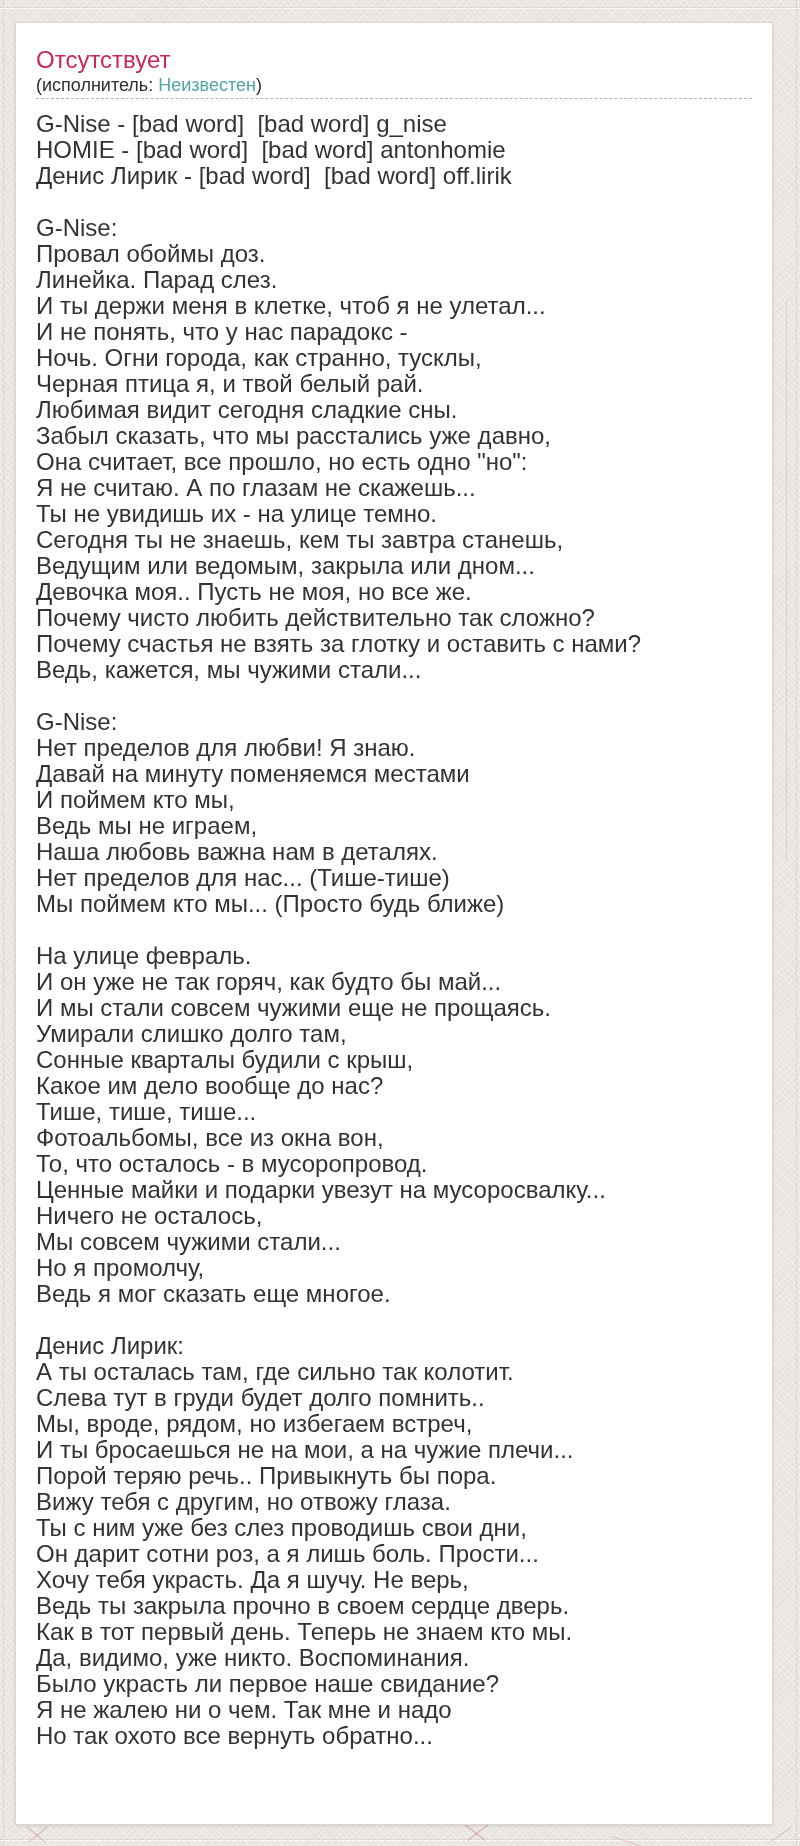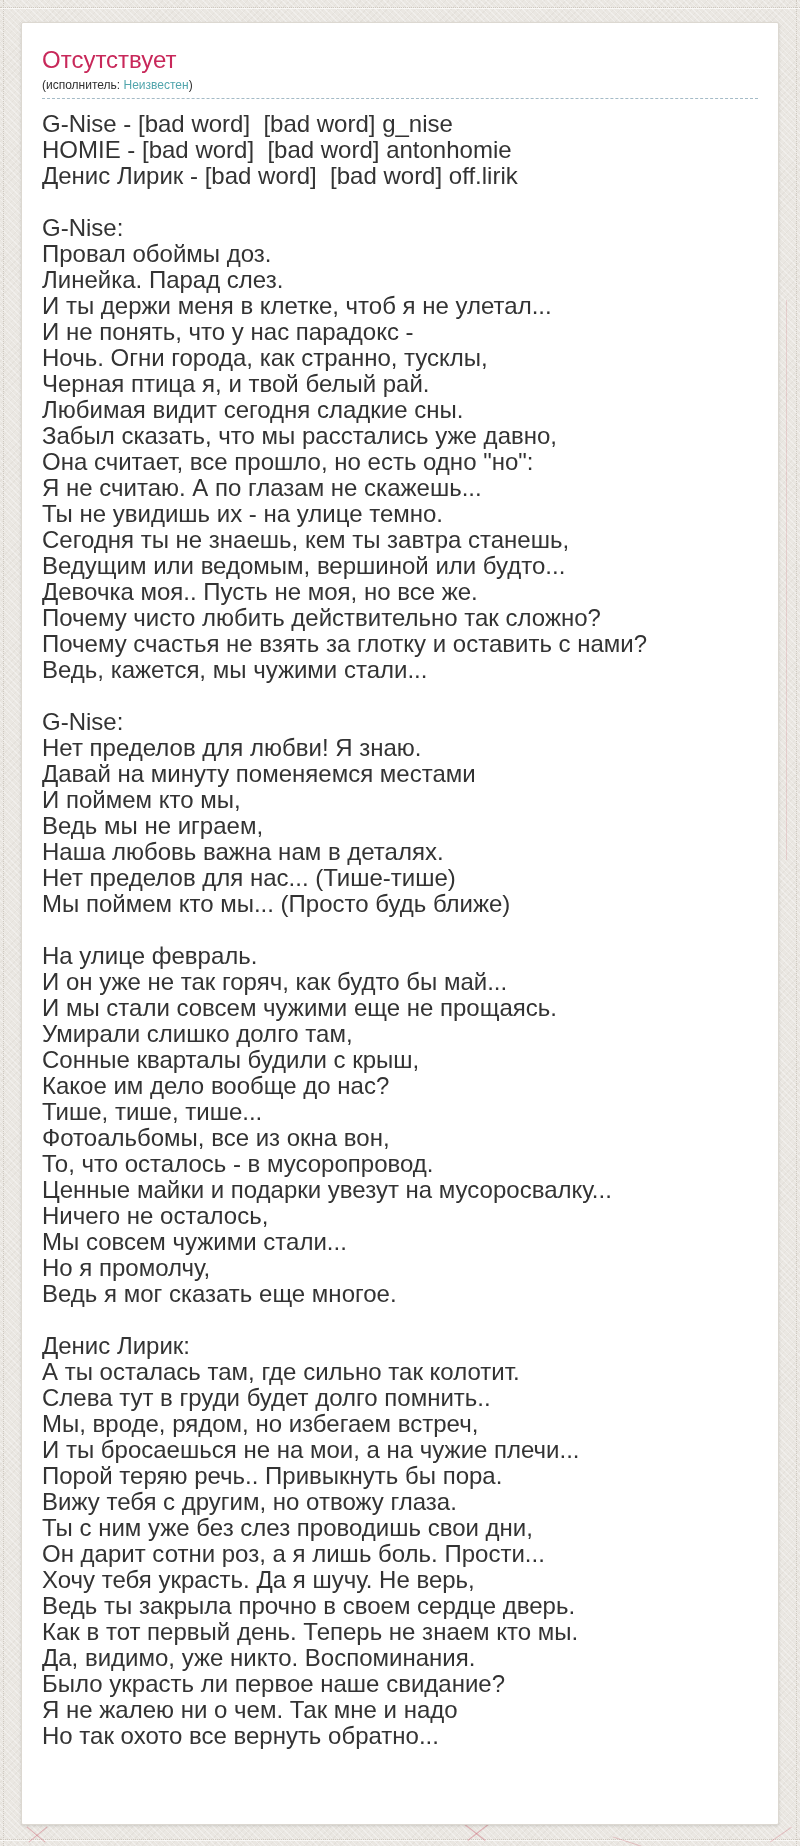--- a/index.html
+++ b/index.html
@@ -31,21 +31,21 @@
   .t1 { left: 786px; top: 300px; bottom: 0; height: 560px; background: rgba(205,104,118,0.22); }
   .t2 { left: 24px;  top: 1834px; width: 24px; transform: rotate(40deg); }
   .t3 { left: 26px;  top: 1834px; width: 24px; transform: rotate(-40deg); }
   .t4 { left: 462px; top: 1832px; width: 26px; transform: rotate(38deg); }
   .t5 { left: 465px; top: 1832px; width: 26px; transform: rotate(-38deg); }
   .t6 { left: 612px; top: 1841px; width: 30px; transform: rotate(18deg); background: rgba(205,104,118,0.35); }
   .t7 { left: 768px; top: 1834px; width: 26px; transform: rotate(-35deg); background: rgba(205,104,118,0.35); }
 
   .card {
     position: absolute;
-    left: 21px;
+    left: 15px;
     top: 22px;
     width: 758px;
     height: 1803px;
     box-sizing: border-box;
     background: #ffffff;
     border: 1px solid #dcd8d1;
     border-radius: 2px;
     box-shadow: 0 1px 3px rgba(0,0,0,0.13);
     padding: 24px 20px 0 20px;
   }
@@ -55,21 +55,21 @@
     padding-bottom: 4px;
   }
   .song-title {
     margin: 0 0 3px 0;
     font-size: 24px;
     line-height: 26px;
     font-weight: 400;
     color: #c8285a;
   }
   .song-artist {
-    font-size: 12px;
+    font-size: 18px;
     line-height: 18px;
     color: #2f2f2f;
   }
   .artist-link {
     color: #51a5ac;
     text-decoration: none;
     cursor: pointer;
   }
 
   .lyrics {
@@ -116,21 +116,21 @@
       <div class="lyric-line">И ты держи меня в клетке, чтоб я не улетал...</div>
       <div class="lyric-line">И не понять, что у нас парадокс -</div>
       <div class="lyric-line">Ночь. Огни города, как странно, тусклы,</div>
       <div class="lyric-line">Черная птица я, и твой белый рай.</div>
       <div class="lyric-line">Любимая видит сегодня сладкие сны.</div>
       <div class="lyric-line">Забыл сказать, что мы расстались уже давно,</div>
       <div class="lyric-line">Она считает, все прошло, но есть одно "но":</div>
       <div class="lyric-line">Я не считаю. А по глазам не скажешь...</div>
       <div class="lyric-line">Ты не увидишь их - на улице темно.</div>
       <div class="lyric-line">Сегодня ты не знаешь, кем ты завтра станешь,</div>
-      <div class="lyric-line">Ведущим или ведомым, вершиной или будто...</div>
+      <div class="lyric-line">Ведущим или ведомым, закрыла или дном...</div>
       <div class="lyric-line">Девочка моя.. Пусть не моя, но все же.</div>
       <div class="lyric-line">Почему чисто любить действительно так сложно?</div>
       <div class="lyric-line">Почему счастья не взять за глотку и оставить с нами?</div>
       <div class="lyric-line">Ведь, кажется, мы чужими стали...</div>
       <div class="lyric-line"></div>
       <div class="lyric-line">G-Nise:</div>
       <div class="lyric-line">Нет пределов для любви! Я знаю.</div>
       <div class="lyric-line">Давай на минуту поменяемся местами</div>
       <div class="lyric-line">И поймем кто мы,</div>
       <div class="lyric-line">Ведь мы не играем,</div>

